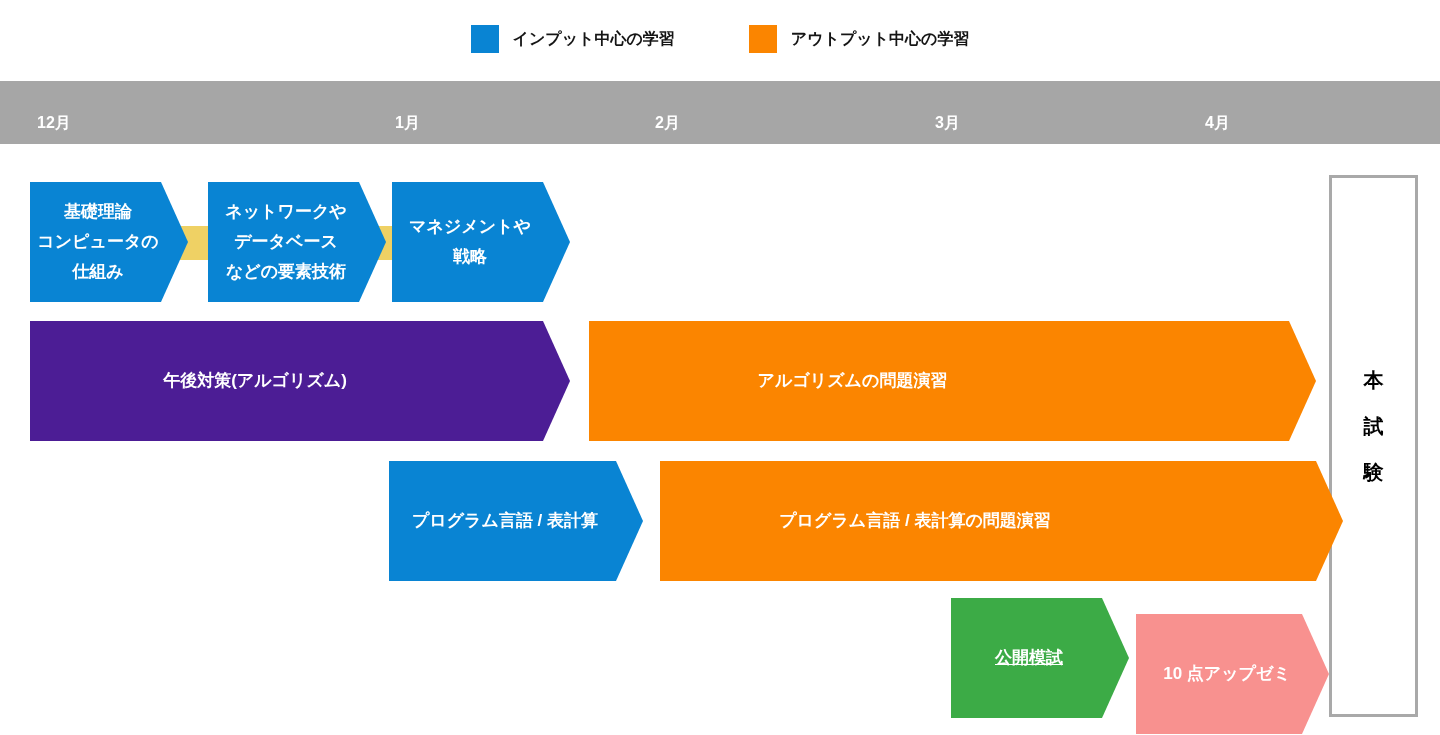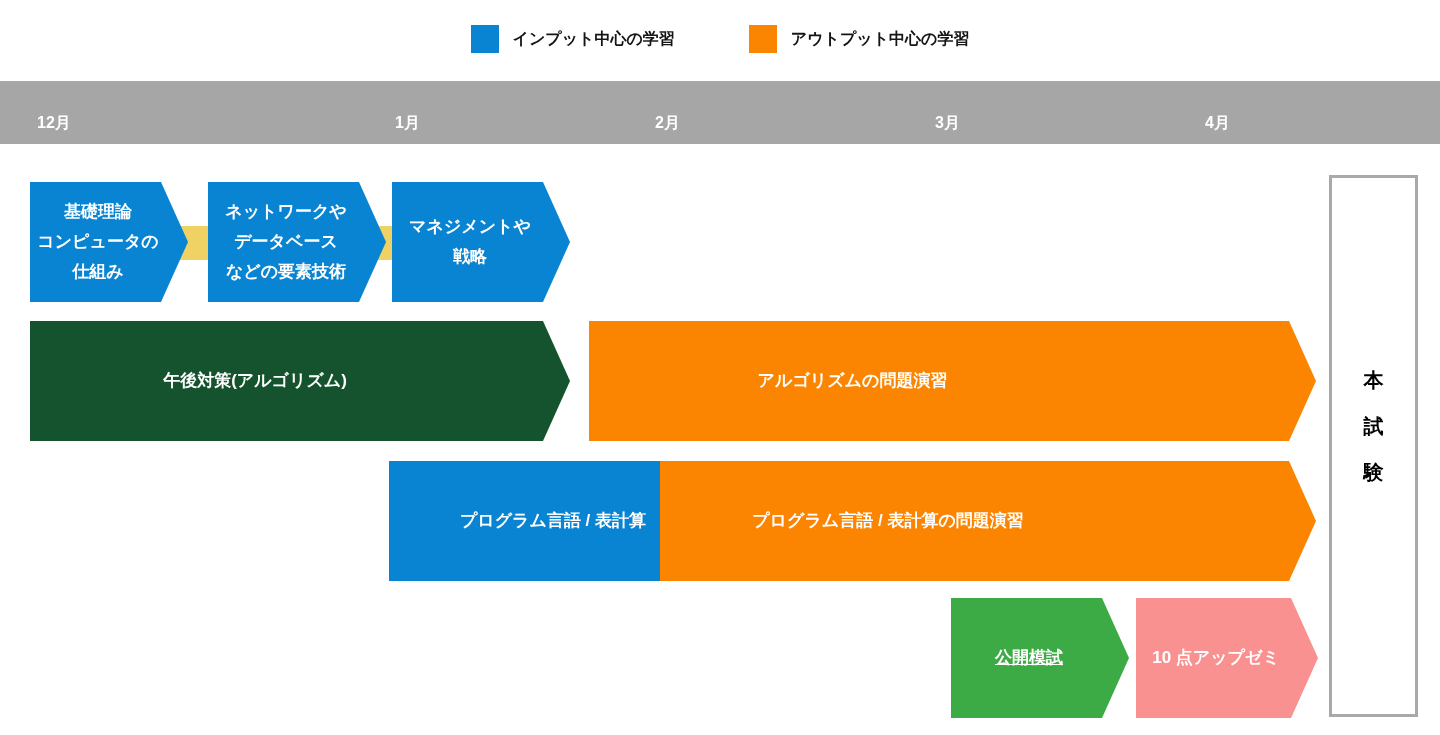--- a/index.html
+++ b/index.html
@@ -34,25 +34,25 @@
   .a-network{left:208px;top:0;width:178px;height:120px;font-family:Liberation Serif, serif;}
   .a-management{left:392px;top:0;width:178px;height:120px;}
   .a-pm-output{left:589px;top:0;width:727px;height:120px;}
   
   .row2{position:absolute;top:321px;left:0;width:1440px;height:120px;}
   .a-algo{left:30px;top:0;width:540px;height:120px;}
   .a-algo-output{left:589px;top:0;width:727px;height:120px;}
   
   .row3{position:absolute;top:461px;left:0;width:1440px;height:120px;}
   .a-prog{left:389px;top:0;width:254px;height:120px;}
-  .a-prog-output{left:660px;top:0;width:656px;height:120px;}
+  .a-prog-output{left:660px;top:0;width:656px;height:120px;padding-left:27px;}
   
   .row4{position:absolute;top:598px;left:0;width:1440px;height:120px;}
   .a-mock{left:951px;top:0;width:178px;height:120px;text-decoration:underline;}
-  .a-seminar{left:1136px;top:0;width:182px;height:120px;}
+  .a-seminar{left:1136px;top:16px;width:182px;height:120px;padding-left:11px;}
   
   .exam-box{
     position:absolute;left:1329px;top:175px;width:89px;height:542px;box-sizing:border-box;
     background:#ffffff;border:3px solid #a9a9a9;
     display:flex;align-items:center;justify-content:center;
   }
   .exam-text{
     font-size:20px;font-weight:bold;color:#000000;line-height:46px;text-align:center;
     white-space:pre-line;transform:translateY(-20px);
   }
@@ -93,30 +93,30 @@
 データベース
 などの要素技術</span>
     </div>
     <div class="arrow a-management" style="background: rgb(9, 132, 211);">
       <span class="txt tip-pad">マネジメントや
 戦略</span>
     </div>
   </div>
 
   <div class="row2">
-    <div class="arrow a-algo" style="background: #14532d;">
+    <div class="arrow a-algo" style="background: #4c1d95;">
       <span class="txt pad-mid">午後対策(アルゴリズム)</span>
     </div>
     <div class="arrow a-algo-output" style="background: rgb(251, 133, 0);">
       <span class="txt pad-big">アルゴリズムの問題演習</span>
     </div>
   </div>
 
   <div class="row3">
-    <div class="arrow a-prog" style="background: rgb(9, 132, 211); padding-left: 48px;">
+    <div class="arrow a-prog" style="background: rgb(9, 132, 211);">
       <span class="txt tip-pad">プログラム言語 / 表計算</span>
     </div>
     <div class="arrow a-prog-output" style="background: rgb(251, 133, 0);">
       <span class="txt pad-big">プログラム言語 / 表計算の問題演習</span>
     </div>
   </div>
 
   <div class="row4">
     <div class="arrow a-mock" style="background: rgb(60, 171, 70);">
       <span class="txt tip-pad">公開模試</span>

